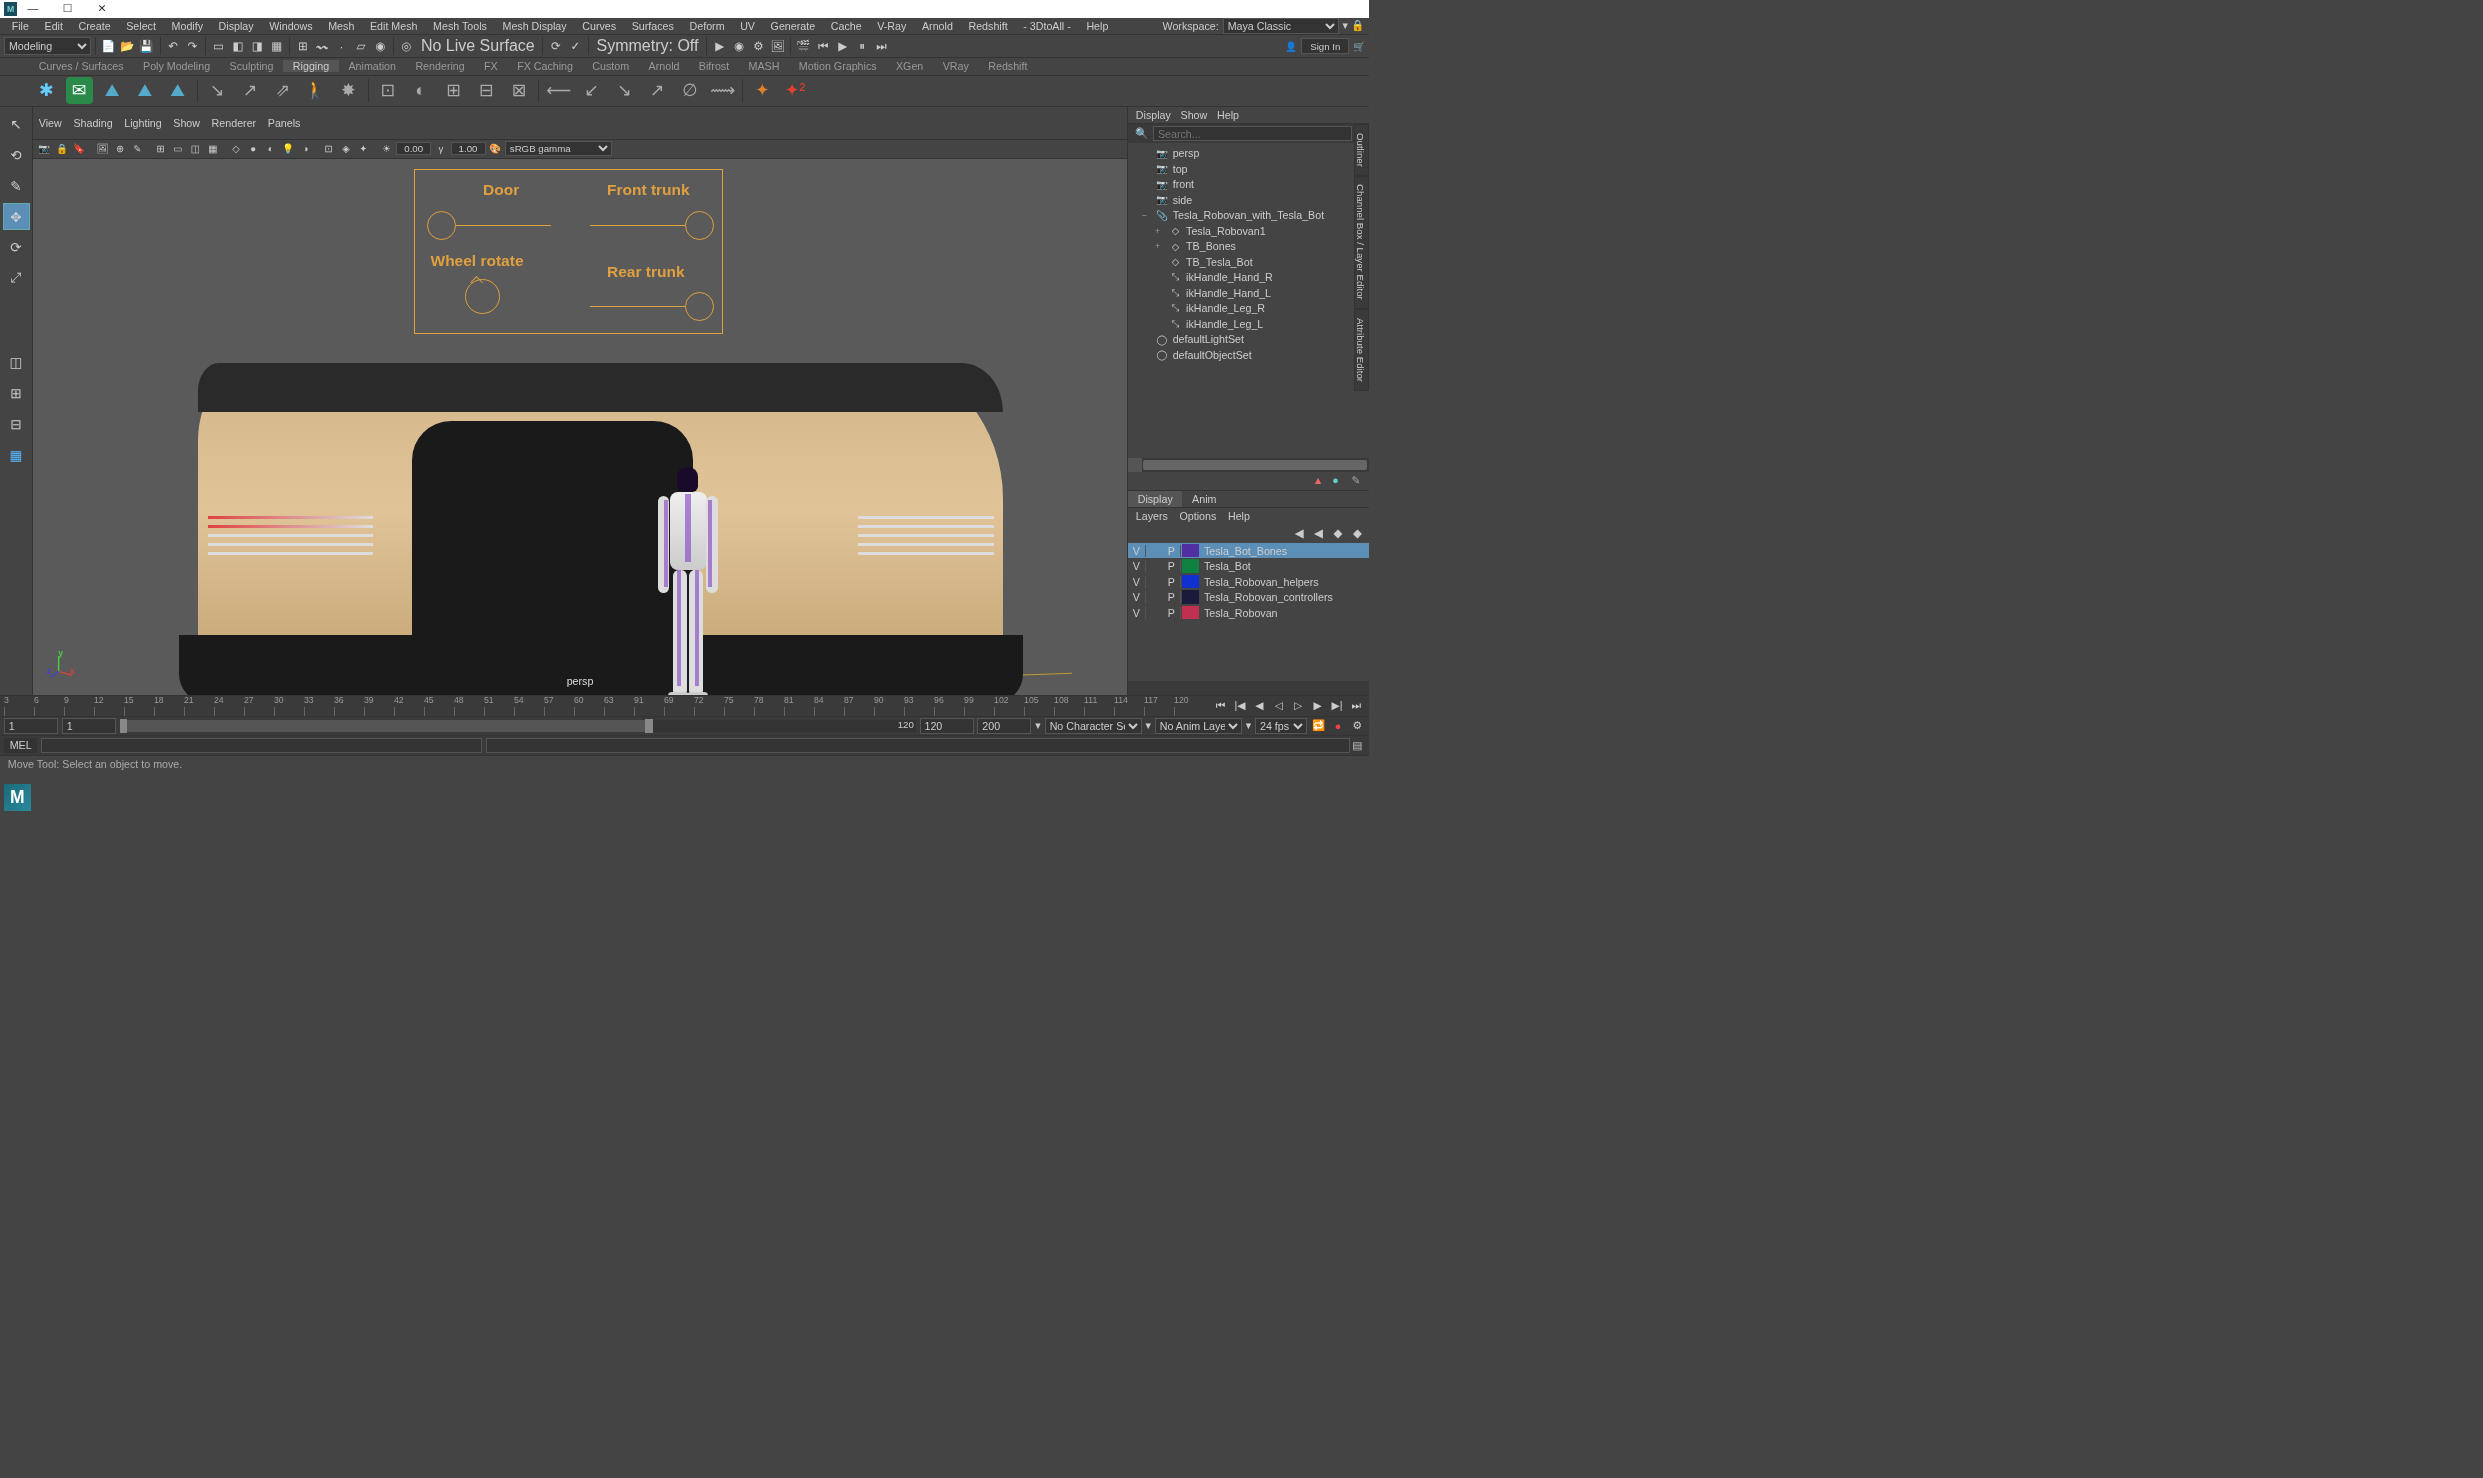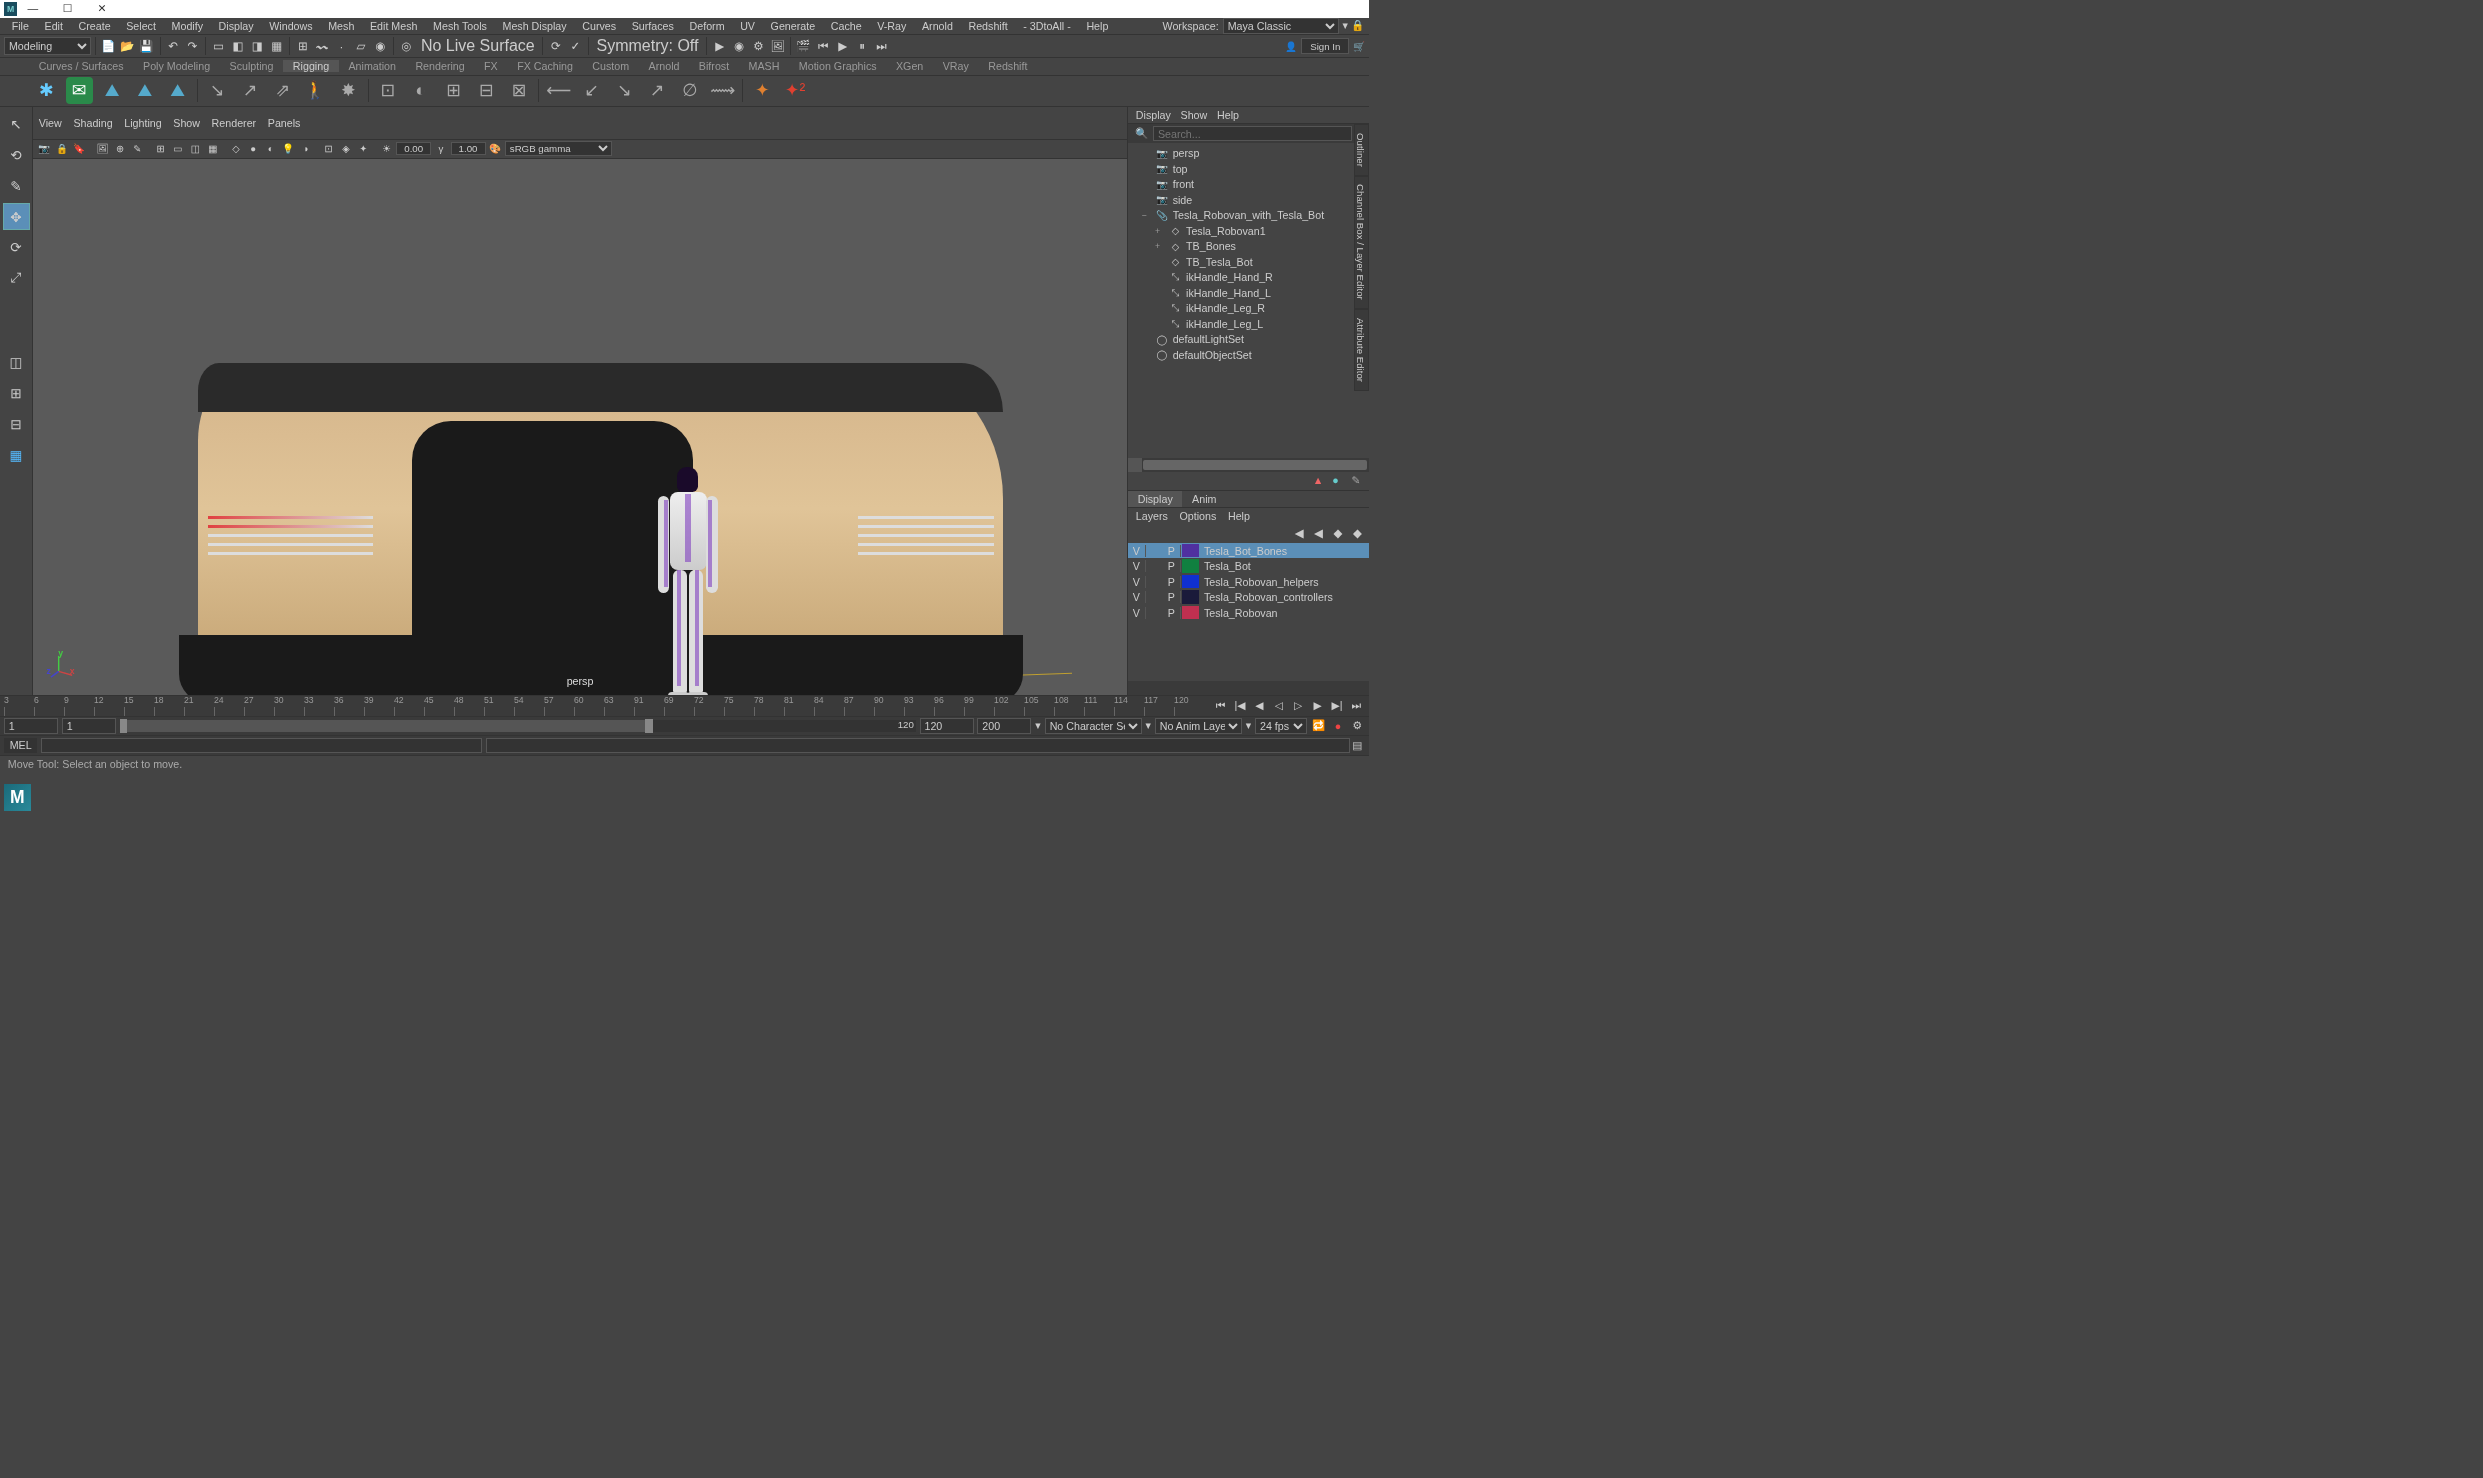--- a/index.html
+++ b/index.html
@@ -412,20 +412,39 @@
         <div class="robot-foot-r"></div>
         <div class="robot-bones">
           <div class="bone" style="left:31px;top:27px;width:5.8px;height:68px"></div>
           <div class="bone" style="left:9.7px;top:33px;width:3.9px;height:87px"></div>
           <div class="bone" style="left:54px;top:33px;width:3.9px;height:87px"></div>
           <div class="bone" style="left:23px;top:103px;width:3.9px;height:116px"></div>
           <div class="bone" style="left:41px;top:103px;width:3.9px;height:116px"></div>
         </div>
       </div>
 
+      <div class="vp-overlay-box">
+        <div class="ctrl-label" style="left:68px;top:11.6px">Door</div>
+        <div class="ctrl-slider" style="left:11.6px;top:41px;width:124px;height:29px">
+          <div class="circle" style="left:0;top:0"></div>
+          <div class="line" style="left:29px;top:14.6px;width:95px"></div>
+        </div>
+        <div class="ctrl-label" style="left:192px;top:11.6px">Front trunk</div>
+        <div class="ctrl-slider" style="left:175px;top:41px;width:124px;height:29px">
+          <div class="line" style="left:0;top:14.6px;width:95px"></div>
+          <div class="circle" style="right:0;top:0"></div>
+        </div>
+        <div class="ctrl-label" style="left:15.5px;top:82px">Wheel rotate</div>
+        <div class="wheel-icon"></div>
+        <div class="ctrl-label" style="left:192px;top:93px">Rear trunk</div>
+        <div class="ctrl-slider" style="left:175px;top:122px;width:124px;height:29px">
+          <div class="line" style="left:0;top:14.6px;width:95px"></div>
+          <div class="circle" style="right:0;top:0"></div>
+        </div>
+      </div>
 
       <div class="axis-gizmo">
         <svg width="29" height="29" style="position:absolute;left:0;top:0" viewBox="0 0 30 30">
             <line x1="10" y1="20" x2="10" y2="4" stroke="#4c4" stroke-width="1.5"></line>
             <line x1="10" y1="20" x2="24" y2="24" stroke="#c44" stroke-width="1.5"></line>
             <line x1="10" y1="20" x2="2" y2="26" stroke="#44c" stroke-width="1.5"></line>
           </svg>
         <div class="ax ax-y">y</div>
           <div class="ax ax-x">x</div>
           <div class="ax ax-z">z</div>

